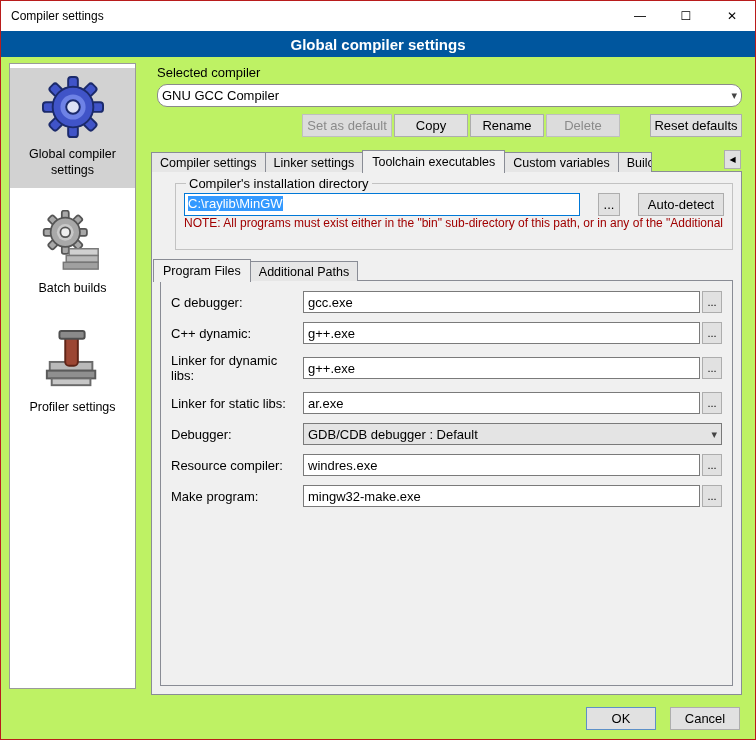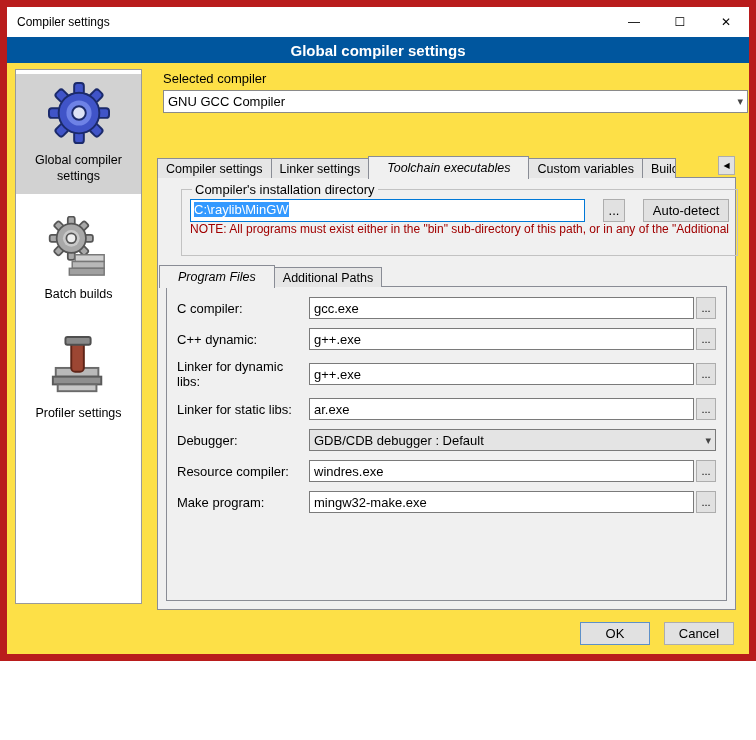--- a/index.html
+++ b/index.html
@@ -1,20 +1,20 @@
 <!DOCTYPE html>
 <html style="--header_bg: #00569e; --header_text: #ffffff; --note_text: #a00000; --selection_bg: #3399ff; --selection_text: #ffffff;"><head>
 <meta charset="utf-8">
 <style>
   * { box-sizing: border-box; margin: 0; padding: 0; }
   html, body { background: #ffffff; }
   body { font-family: "Liberation Sans", "DejaVu Sans", sans-serif; font-size: 13px; color: #000; }
 
-  .window { position: relative; width: 756px; height: 661px; background: #fde047;
-            border: 7px solid #b91c1c; overflow: hidden; }
+  .window { position: relative; width: 756px; height: 740px; background: #bef264;
+            border: 1px solid #b91c1c; overflow: hidden; }
 
   
   .titlebar { position: absolute; top: 0; left: 0; right: 0; height: 30px; background: #ffffff;
               display: flex; align-items: center; }
   .titlebar .title { padding-left: 10px; font-size: 12px; }
   .controls { margin-left: auto; display: flex; height: 100%; }
   .ctrl { width: 46px; height: 100%; display: flex; align-items: center; justify-content: center;
           font-size: 12px; color: #000; cursor: default; }
 
   
@@ -30,38 +30,38 @@
   .side-item .icon { display: inline-block; }
   .side-item .icon svg { width: 62px; height: 62px; display: block; margin: 0 auto; }
   .side-label { display: block; font-size: 12.5px; margin-top: 6px; line-height: 1.25; }
 
   
   .sel-label { position: absolute; left: 156px; top: 64px; }
   .combo { border: 1px solid #8a8a8a; background: #fff; display: flex; align-items: center;
            padding: 0 4px; cursor: default; }
   .combo .combo-text { flex: 1; overflow: hidden; white-space: nowrap; }
   .combo .combo-arrow { color: #444; font-size: 11px; padding-left: 6px; }
-  .compiler-combo { position: absolute; left: 156px; top: 83px; width: 585px; height: 23px; }
+  .compiler-combo { position: absolute; left: 156px; top: 83px; width: 585px; height: 23px; border-radius: 10px; }
 
   .btn { background: #e1e1e1; border: 1px solid #adadad; font-family: inherit; font-size: 13px;
          color: #000; height: 23px; cursor: default; }
   .btn.disabled { background: #dcdcdc; border-color: #bfbfbf; color: #8a8a8a; }
   .btn-row { position: absolute; left: 156px; top: 113px; width: 585px; display: flex; gap: 2px; }
   .btn-setdefault { width: 90px; margin-left: auto; }
   .btn-copy, .btn-rename, .btn-delete { width: 74px; }
   .btn-reset { width: 92px; margin-left: 28px; }
 
   
   .tabbar { position: absolute; left: 150px; top: 149px; right: 14px; height: 22px;
             display: flex; align-items: flex-end; z-index: 3; }
   .tab { height: 20px; display: flex; align-items: center; padding: 0 8px; background: #e6e6e6;
          border: 1px solid #898c95; border-bottom: none; margin-right: -1px; white-space: nowrap;
          font-size: 12.5px; cursor: default; }
   .tab.active { height: 23px; background: #f0f0f0; margin-bottom: -1px; position: relative; z-index: 4;
-                padding: 0 18px; font-style: italic; }
+                padding: 0 9px; }
   .tab-last { width: 34px; overflow: hidden; padding-right: 0; }
   .tab-scroll { margin-left: auto; display: flex; gap: 2px; align-self: flex-start; }
   .tab-scroll .btn { width: 17px; height: 19px; font-size: 8px; padding: 0; line-height: 1; }
 
   
   .panel { position: absolute; left: 150px; top: 170px; right: 13px; bottom: 44px;
            border: 1px solid #898c95; background: #f0f0f0; z-index: 2; }
 
   .group { position: absolute; left: 23px; right: 8px; top: 4px; height: 74px;
            border: 1px solid #c2c2c2; padding: 2px 8px 15px; }
@@ -169,20 +169,27 @@
       <span class="side-label">Profiler settings</span>
     </div>
   </div>
 
   <div class="sel-label">Selected compiler</div>
   <div class="combo compiler-combo">
     <span class="combo-text">GNU GCC Compiler</span>
     <span class="combo-arrow">▾</span>
   </div>
 
+  <div class="btn-row">
+    <button class="btn btn-setdefault disabled">Set as default</button>
+    <button class="btn btn-copy">Copy</button>
+    <button class="btn btn-rename">Rename</button>
+    <button class="btn btn-delete disabled">Delete</button>
+    <button class="btn btn-reset">Reset defaults</button>
+  </div>
 
   <div class="tabbar">
     <div class="tab">Compiler settings</div>
     <div class="tab">Linker settings</div>
     <div class="tab active">Toolchain executables</div>
     <div class="tab">Custom variables</div>
     <div class="tab tab-last">Builc</div>
     <div class="tab-scroll">
       <button class="btn">◀</button>
 
@@ -204,21 +211,21 @@
     </fieldset>
 
     <div class="subtabbar">
       <div class="tab active">Program Files</div>
       <div class="tab">Additional Paths</div>
     </div>
 
     <div class="subpanel">
 
       <div class="frow">
-        <span class="flabel">C compiler:</span>
+        <span class="flabel">C debugger:</span>
         <input class="finput" value="gcc.exe" style="">
         <button class="btn btn-tiny">...</button>
       </div>
 
       <div class="frow">
         <span class="flabel">C++ dynamic:</span>
         <input class="finput" value="g++.exe" style="">
         <button class="btn btn-tiny">...</button>
       </div>
 

